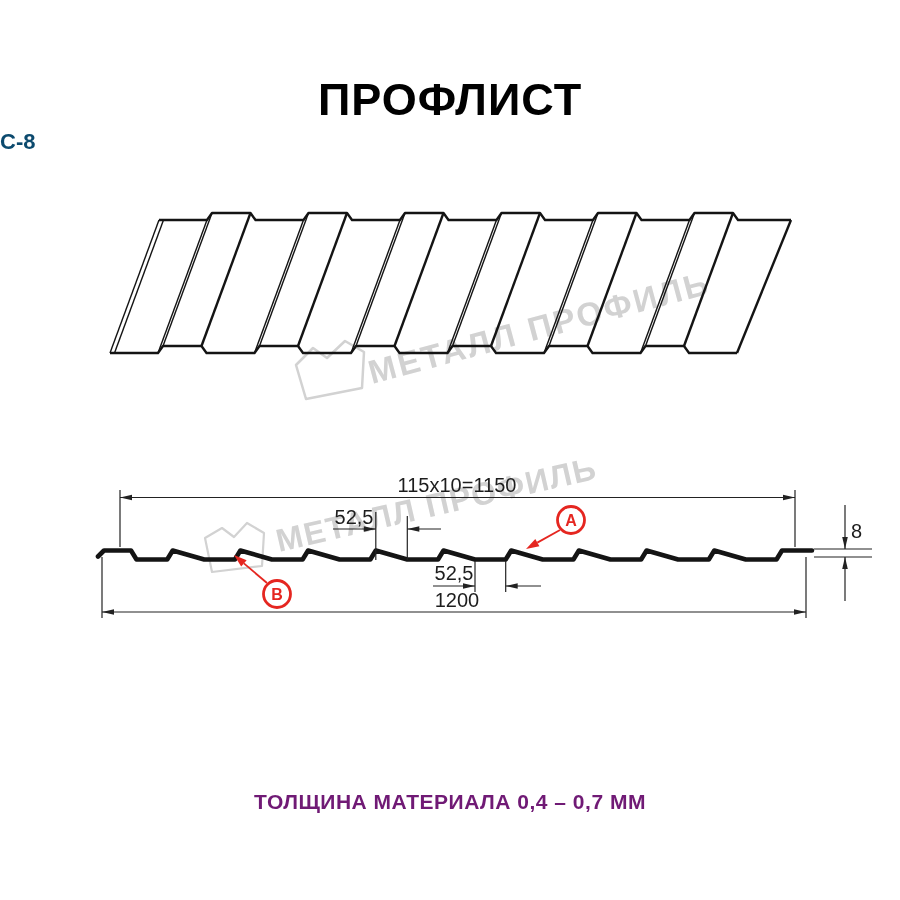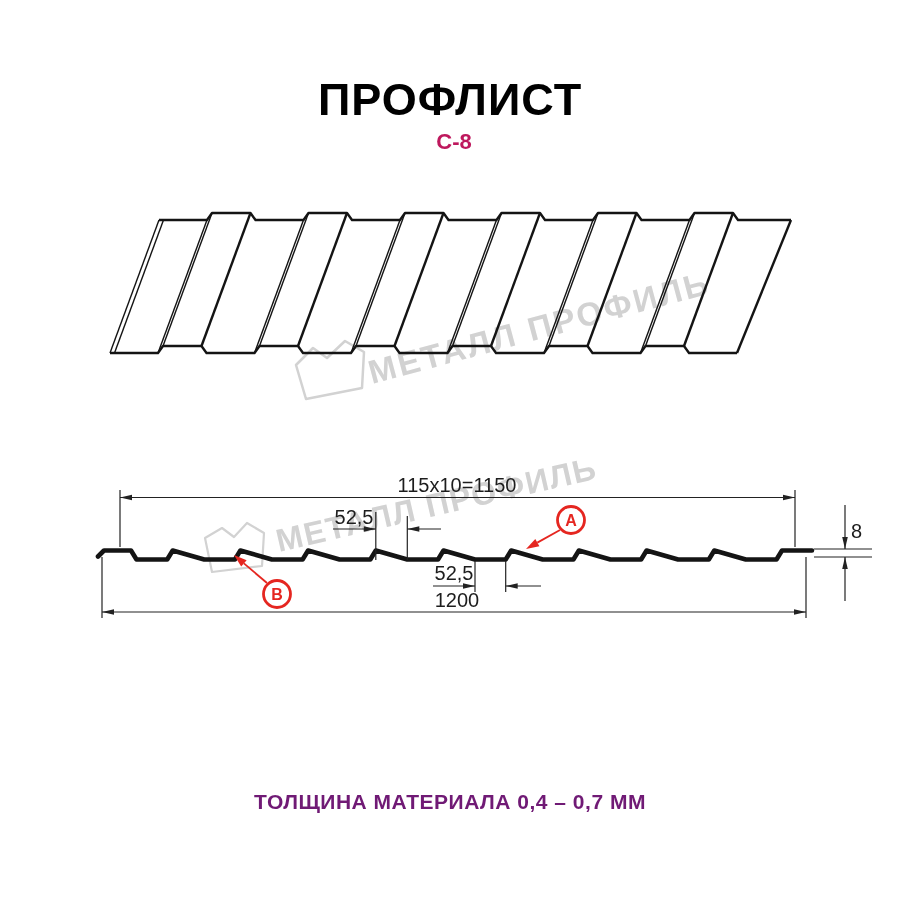--- a/index.html
+++ b/index.html
@@ -1,21 +1,21 @@
 <!DOCTYPE html>
 <html><head>
 <meta charset="utf-8">
 <style>
   html,body{margin:0;padding:0;background:#fff;}
   .page{position:relative;width:900px;height:900px;background:#fff;overflow:hidden;
         font-family:"Liberation Sans",sans-serif;}
   .title{position:absolute;left:0;right:0;top:74px;text-align:center;
          font-size:45px;font-weight:800;letter-spacing:1px;color:#000;}
-  .subtitle{position:absolute;left:0;right:0;top:129px;text-align:center;
-         font-size:22px;font-weight:700;color:#be185d;margin-left:8px;}
+  .subtitle{position:absolute;left:0;right:0;top:129px;text-align:left;
+         font-size:22px;font-weight:700;color:#0c4a6e;}
   .footer{position:absolute;left:0;right:0;top:790px;text-align:center;
          font-size:21px;font-weight:600;letter-spacing:.5px;color:#701a75;}
   svg{position:absolute;left:0;top:0;}
   text.dim{font-family:"Liberation Sans",sans-serif;font-size:20px;fill:#1d1d1d;}
   text.wm{font-family:"Liberation Sans",sans-serif;font-weight:700;}
   text.red-label{font-family:"Liberation Sans",sans-serif;font-size:16px;font-weight:600;}
 </style>
 </head>
 <body>
 

